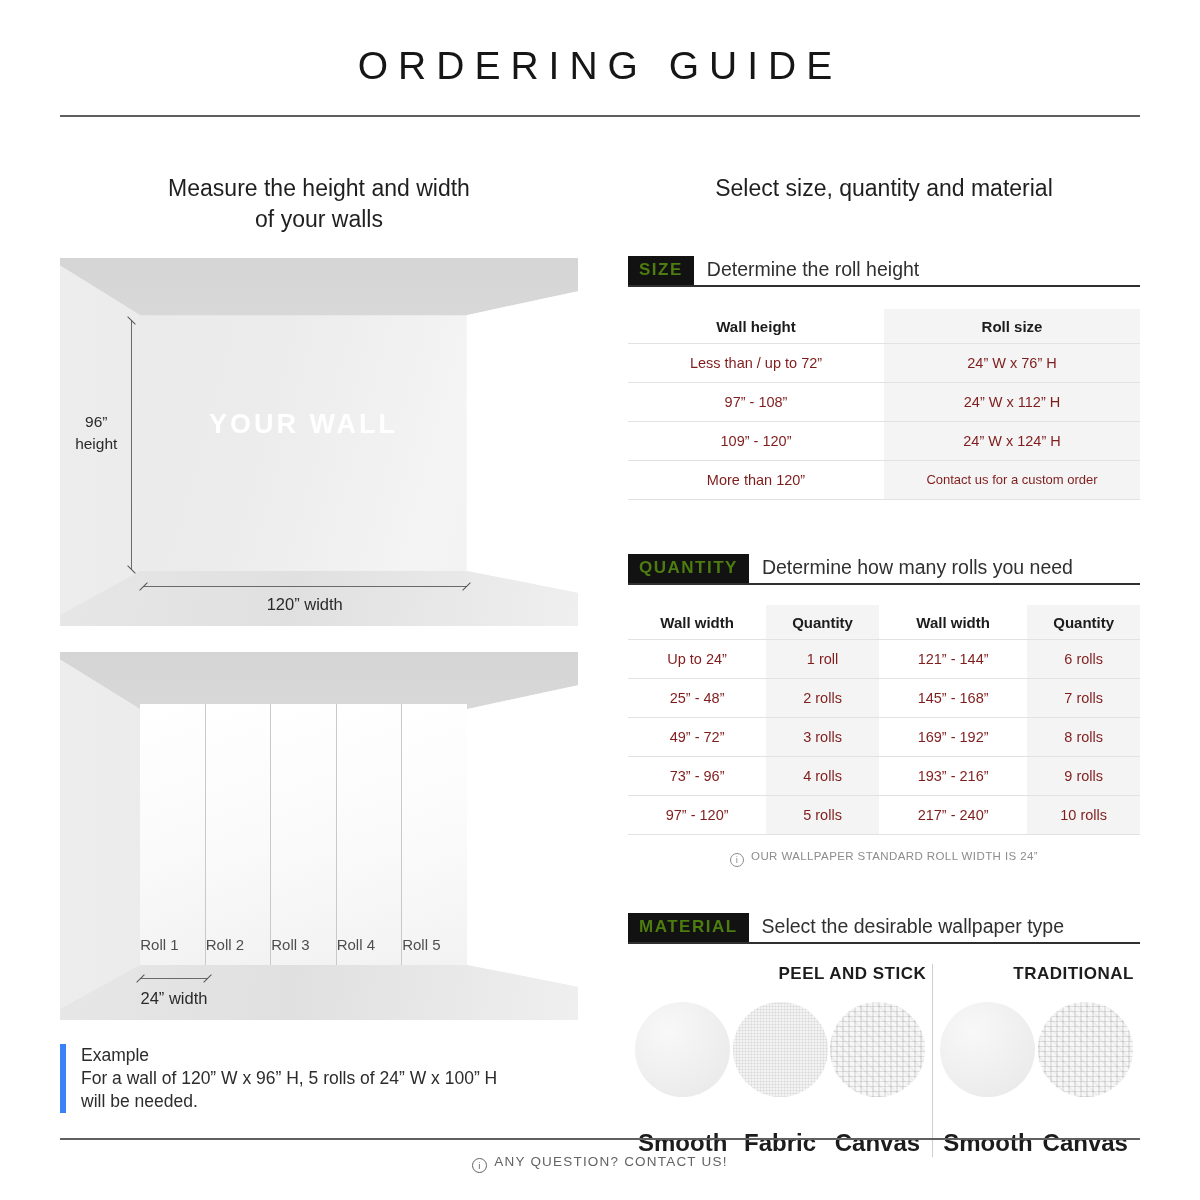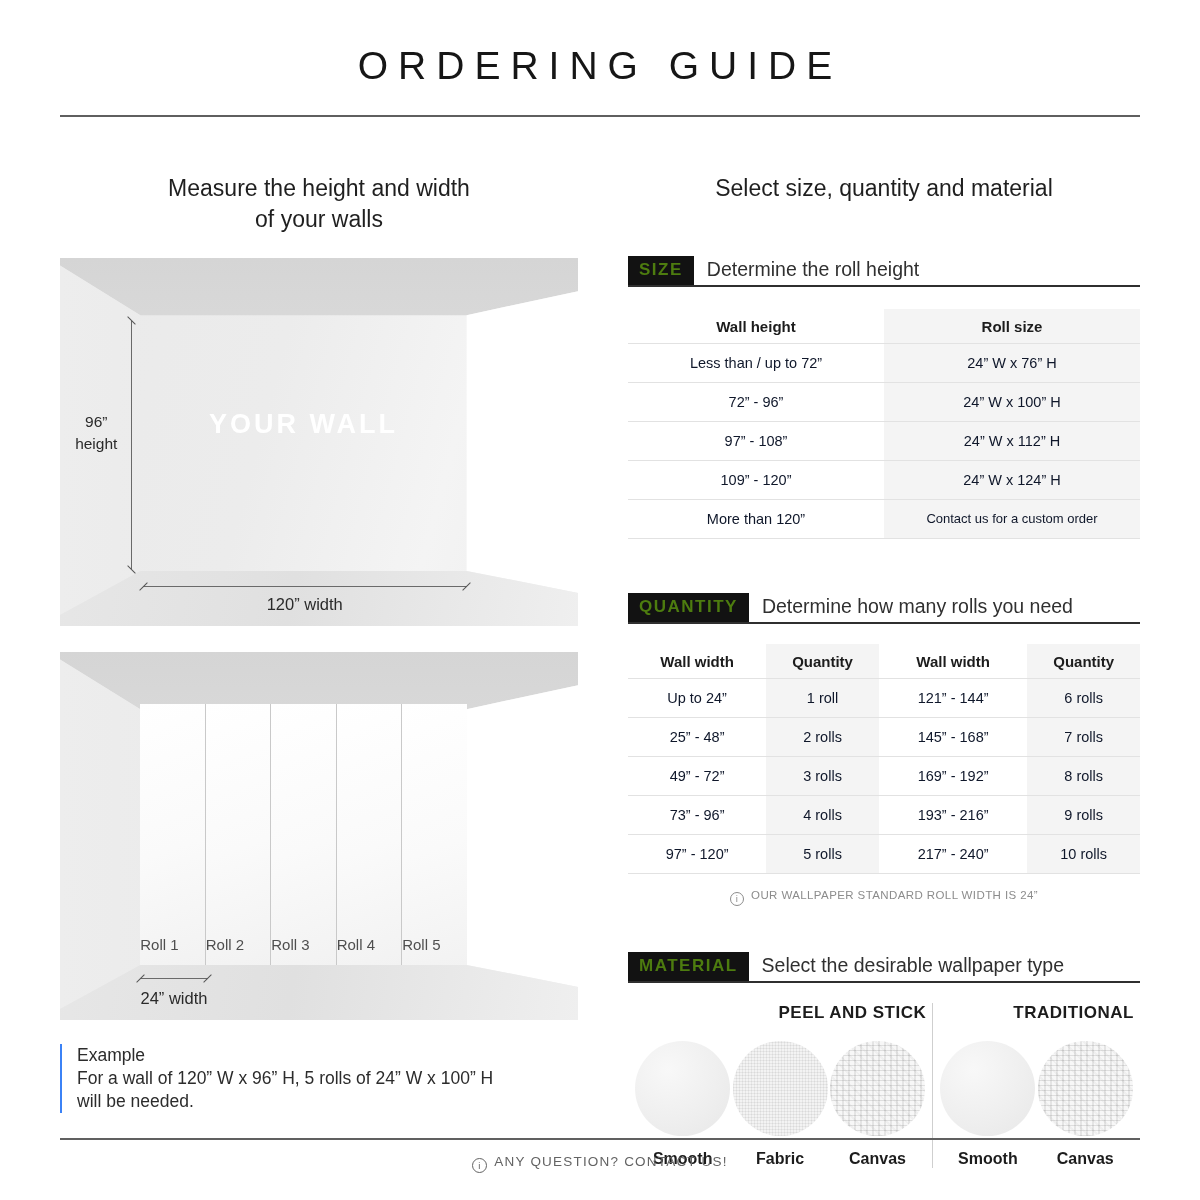--- a/index.html
+++ b/index.html
@@ -54,37 +54,37 @@
   .dim-h.small { left:15.5%; width:13%; top:88.5%; }
   .dim-h-label.small { left:9%; width:26%; top:91.5%; }
 
   .panels { position:absolute; left:15.5%; top:14%; width:63%; height:71%; display:flex; }
   .panel { flex:1; position:relative; border-right:1px solid #c9c9c9;
       background:linear-gradient(160deg,#ffffff 0%,#fafafa 55%,#f2f2f2 100%); }
   .panel:last-child { border-right:none; }
   .roll-label { position:absolute; left:0; right:0; bottom:12px; text-align:left;
       font-size:15px; color:#4e4e4e; }
 
-  .example { margin-top:24px; border-left:2px solid #3b82f6; padding-left:15px;
+  .example { margin-top:24px; border-left:6px solid #3b82f6; padding-left:15px;
       font-size:17.5px; color:#2c2c2c; line-height:1.32; }
 
   
   .section-head { display:flex; align-items:center; gap:13px; border-bottom:2px solid #2f2f2f; }
   .section-head.size { margin-top:52px; }
   .section-head.quantity { margin-top:54px; }
   .section-head.material { margin-top:46px; }
   .badge { background:#121212; color:#4d7c0f; font-weight:bold; font-size:17px;
       letter-spacing:1.5px; padding:4px 11px 5px; }
   .section-sub { font-size:19.5px; color:#303030; padding-bottom:2px; }
 
   table { border-collapse:collapse; width:100%; table-layout:fixed; }
   .size-table { margin-top:22px; }
   .quantity-table { margin-top:20px; }
   th { font-size:15px; font-weight:bold; color:#1c1c1c; padding:9px 4px 8px; text-align:center; }
-  td { font-size:14.5px; color:#0f172a; padding:11px 4px; text-align:center; }
+  td { font-size:14.5px; color:#7f1d1d; padding:11px 4px; text-align:center; }
   tbody tr { border-top:1px solid #e2e2e2; }
   tbody tr:last-child { border-bottom:1px solid #e2e2e2; }
   .shade { background:#f4f4f4; }
   .td-small { font-size:13px; line-height:1.25; padding:7px 30px; }
 
   .roll-note { margin-top:15px; text-align:center; font-size:11.5px; letter-spacing:0.4px;
       color:#8c8c8c; }
   .info-icon { display:inline-block; width:14px; height:14px; line-height:12px;
       border:1px solid #8c8c8c; border-radius:50%; text-align:center; font-size:9.5px;
       margin-right:7px; vertical-align:-3px; font-style:normal; }
@@ -98,21 +98,21 @@
   .mat-option { display:flex; flex-direction:column; align-items:center; }
   .swatch { width:95px; height:95px; border-radius:50%; }
   .swatch.smooth { background:radial-gradient(circle at 35% 30%, #f8f8f8, #eeeeee 60%, #e7e7e7 100%); }
   .swatch.fabric { background-color:#f3f3f3;
       background-image:repeating-linear-gradient(0deg, rgba(0,0,0,0.055) 0 1px, transparent 1px 3px),
                        repeating-linear-gradient(90deg, rgba(0,0,0,0.055) 0 1px, transparent 1px 3px); }
   .swatch.canvas { background-color:#f7f7f7;
       background-image:repeating-linear-gradient(0deg, rgba(0,0,0,0.10) 0 1px, transparent 1px 5px),
                        repeating-linear-gradient(90deg, rgba(0,0,0,0.08) 0 2px, transparent 2px 6px),
                        repeating-linear-gradient(45deg, rgba(0,0,0,0.03) 0 2px, transparent 2px 7px); }
-  .mat-label { margin-top:14px; font-size:16px; font-weight:bold; color:#1c1c1c; }
+  .mat-label { margin-top:32px; font-size:24px; font-weight:bold; color:#1c1c1c; }
 
   .footer { position:absolute; left:60px; right:60px; top:1138px; border-top:2px solid #606060;
       padding-top:14px; text-align:center; font-size:13.5px; letter-spacing:1.2px; color:#636363; }
   .footer .info-icon { border-color:#636363; width:15px; height:15px; line-height:13px; }
 </style>
 </head>
 <body>
 
 <div class="page">
 
@@ -188,24 +188,20 @@
             <th>Wall height</th>
             <th class="shade">Roll size</th>
           </tr>
         </thead>
         <tbody>
           <tr>
             <td>Less than / up to 72”</td>
             <td class="shade">24” W x 76” H</td>
           </tr>
           <tr>
-            <td>72” - 96”</td>
-            <td class="shade">24” W x 100” H</td>
-          </tr>
-          <tr>
             <td>97” - 108”</td>
             <td class="shade">24” W x 112” H</td>
           </tr>
           <tr>
             <td>109” - 120”</td>
             <td class="shade">24” W x 124” H</td>
           </tr>
           <tr>
             <td>More than 120”</td>
             <td class="shade td-small">Contact us for a custom order</td>

